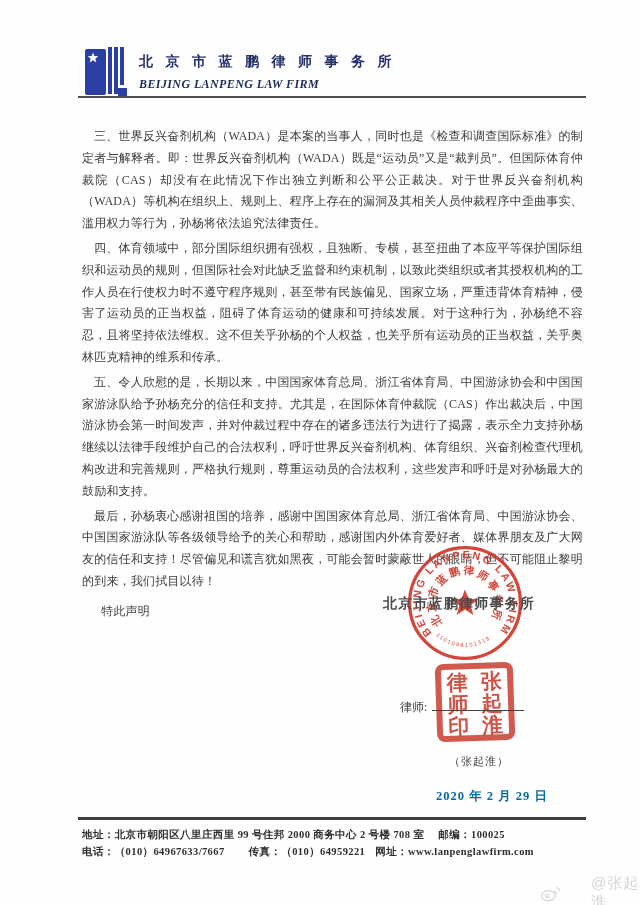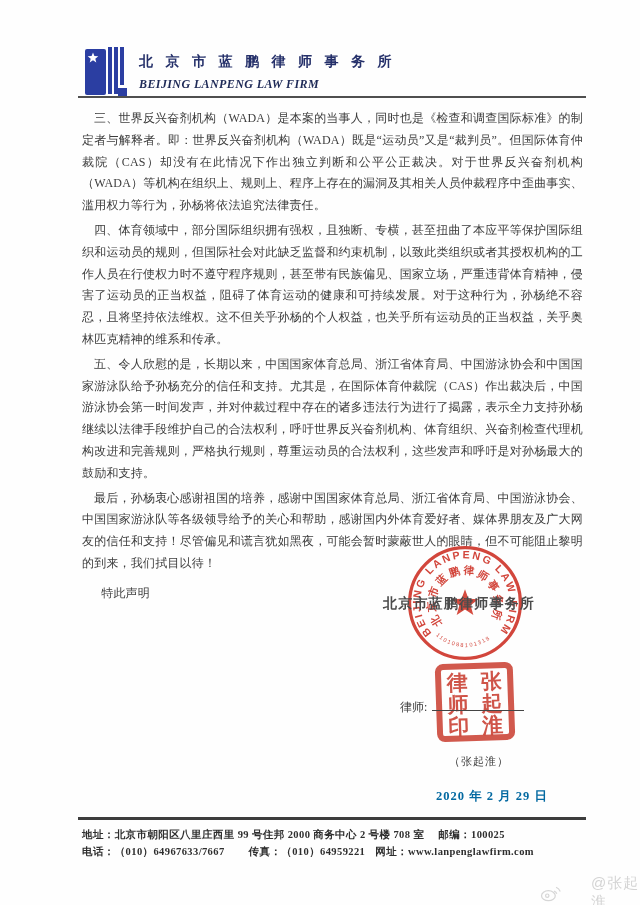--- a/index.html
+++ b/index.html
@@ -19,21 +19,21 @@
   }
   .firm-en{
     margin-top:6px;font-size:12px;font-style:italic;font-weight:bold;
     letter-spacing:0.4px;color:#1e2a57;
   }
   .head-rule{
     position:absolute;left:78px;top:96px;width:508px;height:2px;background:#4f4f4f;
   }
 
   
-  .content{position:absolute;left:82px;top:108px;width:501px;}
+  .content{position:absolute;left:82px;top:126px;width:501px;}
   .content p{
     margin:0 0 3px 0;font-size:12px;line-height:21.8px;color:#3c3c3c;
     text-align:justify;text-indent:1em;letter-spacing:0.2px;
   }
   .content p.closing{text-indent:1.6em;margin-top:8px;}
 
   
   .round-seal{position:absolute;left:404px;top:542px;opacity:0.92;}
   .printed-name{
     position:absolute;left:383px;top:595px;font-size:14px;font-weight:600;

